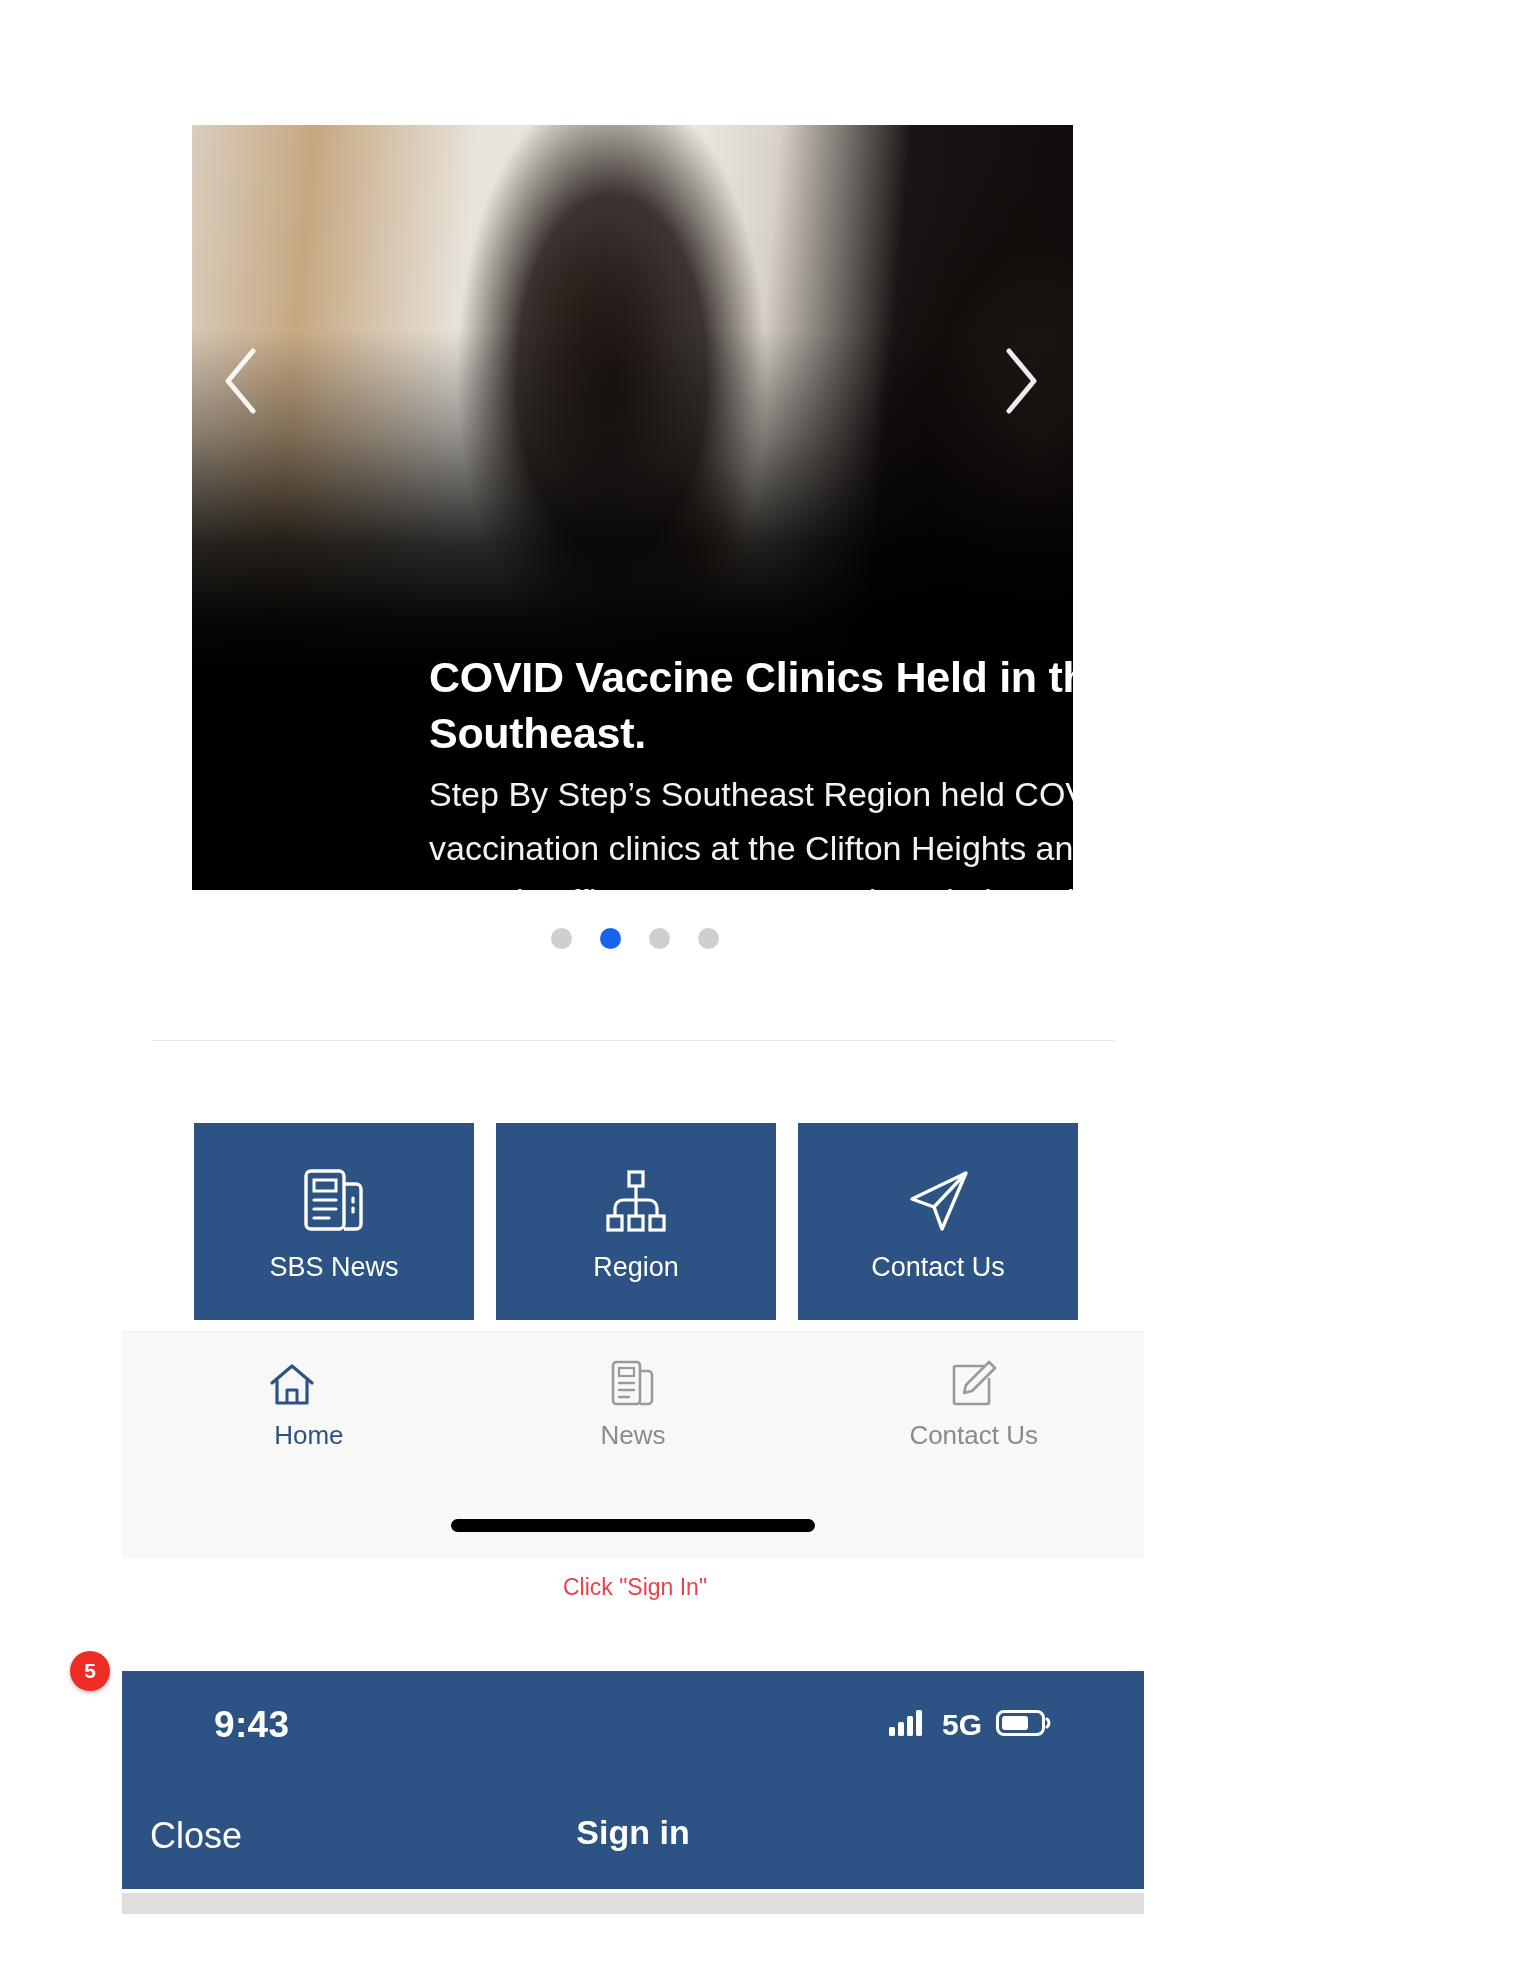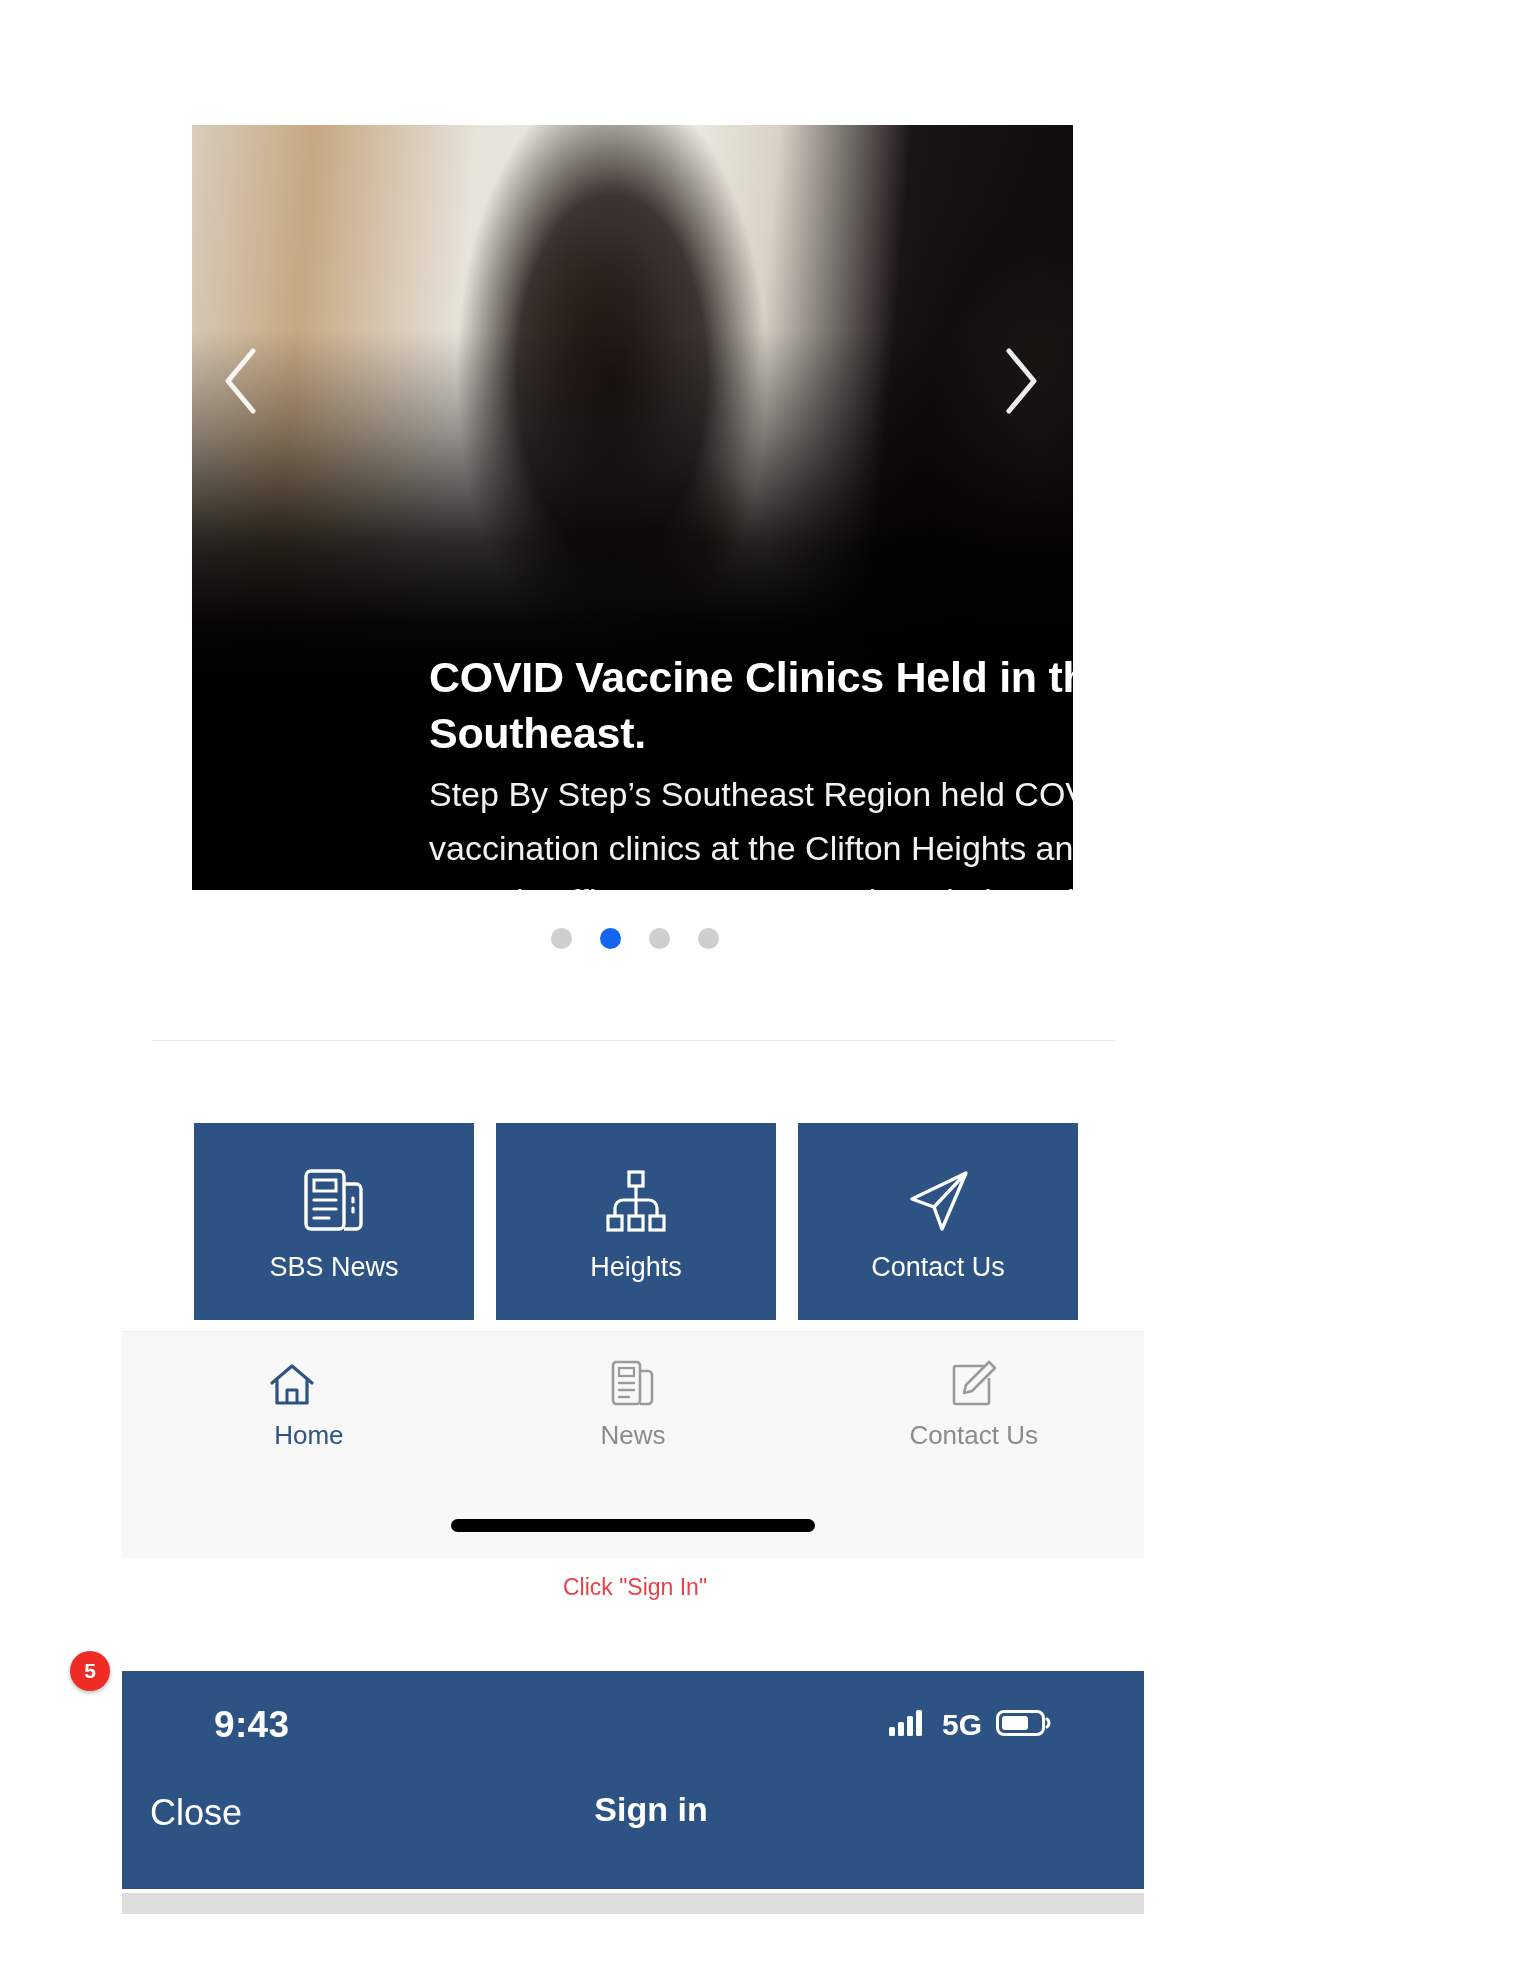--- a/index.html
+++ b/index.html
@@ -242,24 +242,23 @@
     display: flex;
     align-items: flex-start;
     gap: 14px;
   }
   #status-network {
     font-size: 30px;
     font-weight: 700;
   }
   #modal-nav {
     position: absolute;
-    left: 0; top: 101px;
+    left: 0; top: 124px;
     width: 100%;
     height: 110px;
-    padding-left: 36px;
   }
   #modal-close {
     position: absolute;
     left: 28px;
     top: 20px;
     color: #ffffff;
     font-size: 36px;
     font-weight: 400;
     cursor: pointer;
   }
@@ -352,21 +351,21 @@
       <svg width="62" height="66" viewBox="0 0 62 66" fill="none" aria-hidden="true">
         <rect x="24" y="4" width="14" height="14" stroke="#ffffff" stroke-width="3.2"></rect>
         <line x1="31" y1="18" x2="31" y2="32" stroke="#ffffff" stroke-width="3.2"></line>
         <path d="M10 48 V40 a8 8 0 0 1 8 -8 h26 a8 8 0 0 1 8 8 v8" stroke="#ffffff" stroke-width="3.2" fill="none"></path>
         <line x1="31" y1="32" x2="31" y2="48" stroke="#ffffff" stroke-width="3.2"></line>
         <rect x="3" y="48" width="14" height="14" stroke="#ffffff" stroke-width="3.2"></rect>
         <rect x="24" y="48" width="14" height="14" stroke="#ffffff" stroke-width="3.2"></rect>
         <rect x="45" y="48" width="14" height="14" stroke="#ffffff" stroke-width="3.2"></rect>
       </svg>
     </span>
-    <span class="tile-label">Heights</span>
+    <span class="tile-label">Region</span>
   </div>
 
   <div class="tile">
     <span class="tile-icon">
       <svg width="70" height="70" viewBox="0 0 70 70" fill="none" aria-hidden="true">
         <path d="M63 7 L9 33 L31 41 L39 63 Z" stroke="#ffffff" stroke-width="3.4" stroke-linejoin="round" fill="none"></path>
         <path d="M63 7 L31 41" stroke="#ffffff" stroke-width="3.4" stroke-linejoin="round"></path>
       </svg>
     </span>
     <span class="tile-label">Contact Us</span>

